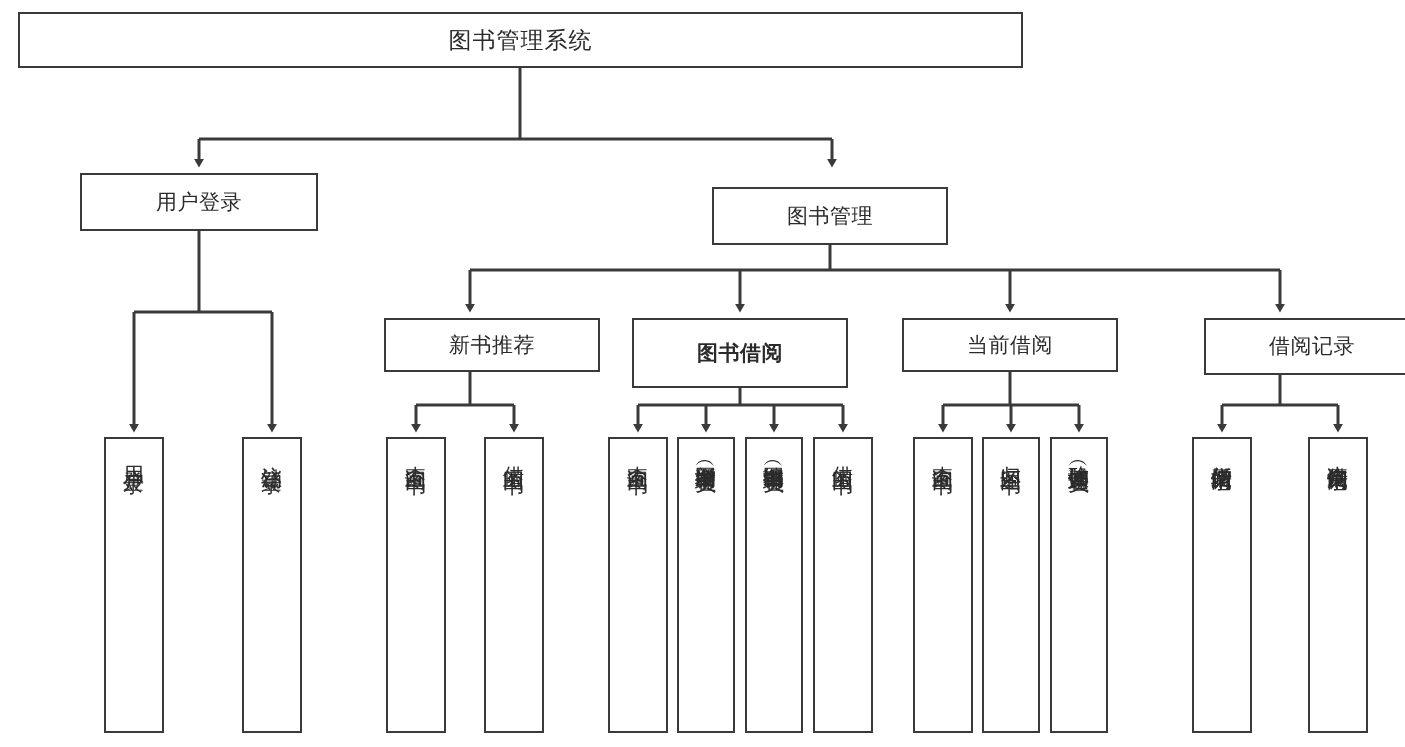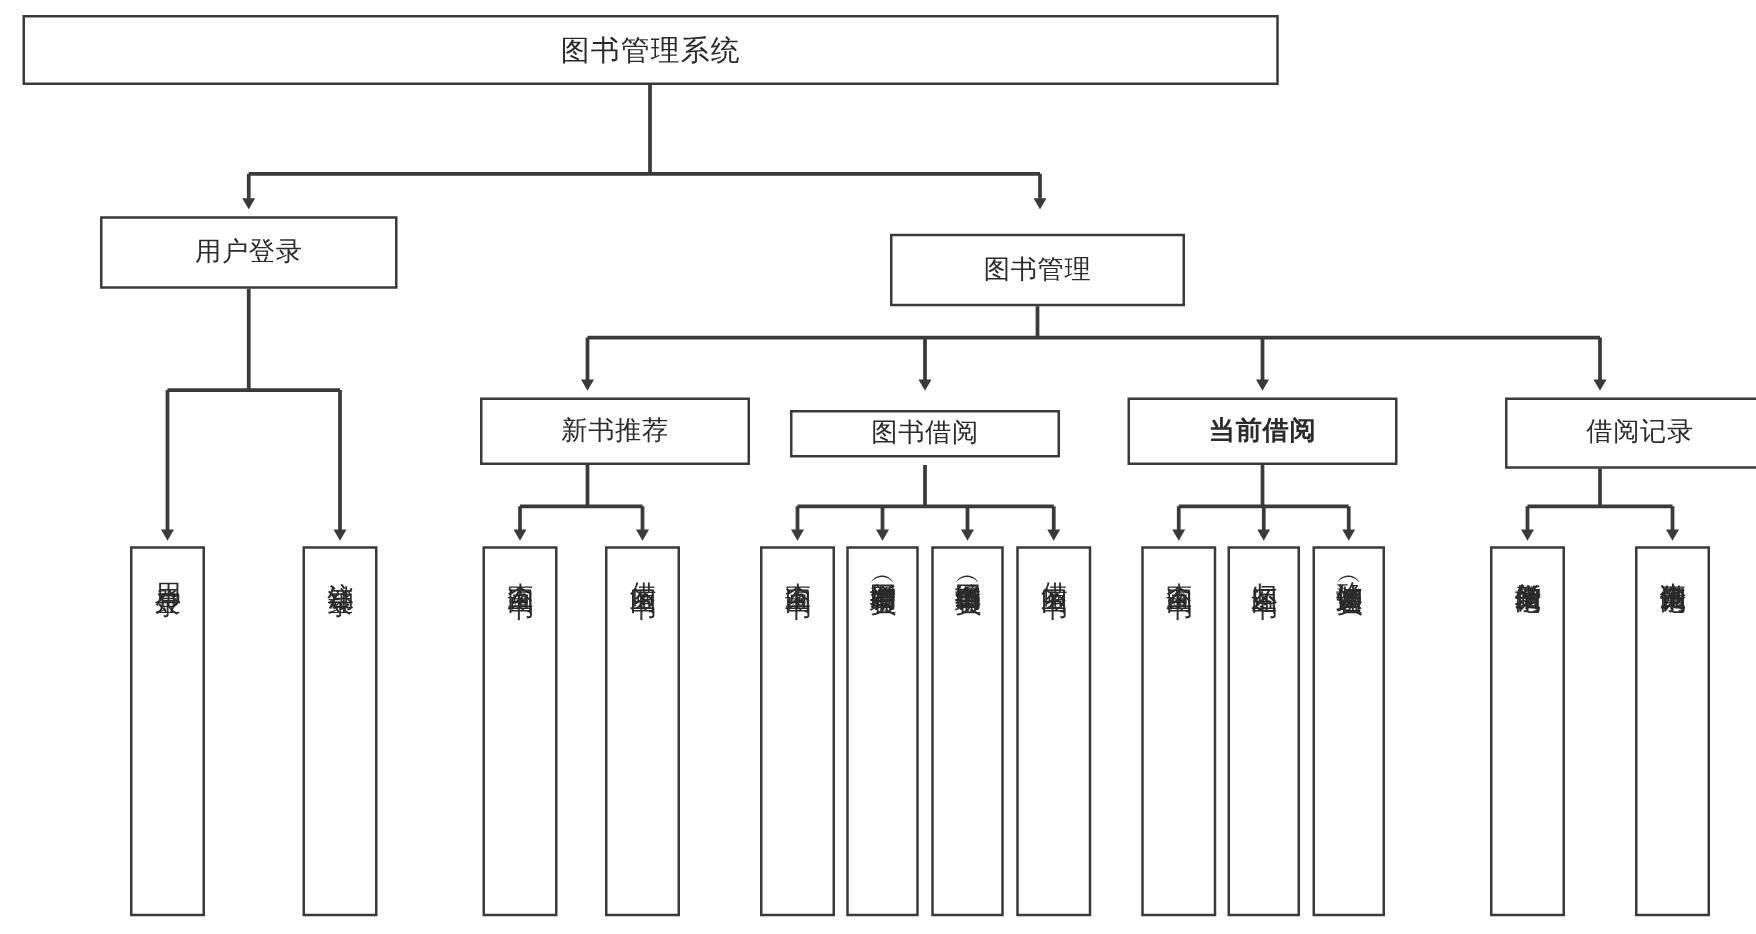--- a/index.html
+++ b/index.html
@@ -132,24 +132,24 @@
   <div class="node h" id="node-l2-0" style="left: 80px; top: 173px; width: 238px; height: 58px;">
     <span>用户登录</span>
   </div>
   <div class="node h" id="node-l2-1" style="left: 712px; top: 173px; width: 236px; height: 58px; margin-top: 14px;">
     <span>图书管理</span>
   </div>
 
   <div class="node h" id="node-l3-0" style="left: 360px; top: 318px; width: 216px; height: 54px; margin-left: 24px;">
     <span>新书推荐</span>
   </div>
-  <div class="node h" id="node-l3-1" style="left: 632px; top: 328px; width: 216px; height: 38px;">
+  <div class="node h" id="node-l3-1" style="left: 632px; top: 318px; width: 216px; height: 70px; font-weight: bold;">
     <span>图书借阅</span>
   </div>
-  <div class="node h" id="node-l3-2" style="left: 902px; top: 318px; width: 216px; height: 54px; font-weight: bold;">
+  <div class="node h" id="node-l3-2" style="left: 902px; top: 318px; width: 216px; height: 54px;">
     <span>当前借阅</span>
   </div>
   <div class="node h" id="node-l3-3" style="left: 1204px; top: 318px; width: 216px; height: 57px;">
     <span>借阅记录</span>
   </div>
 
   <div class="node v" id="node-leaf-0" style="left: 104px; top: 437px; width: 60px; height: 296px;">
     <span class="vtext">用户登录</span>
   </div>
   <div class="node v" id="node-leaf-1" style="left: 242px; top: 437px; width: 60px; height: 296px;">

